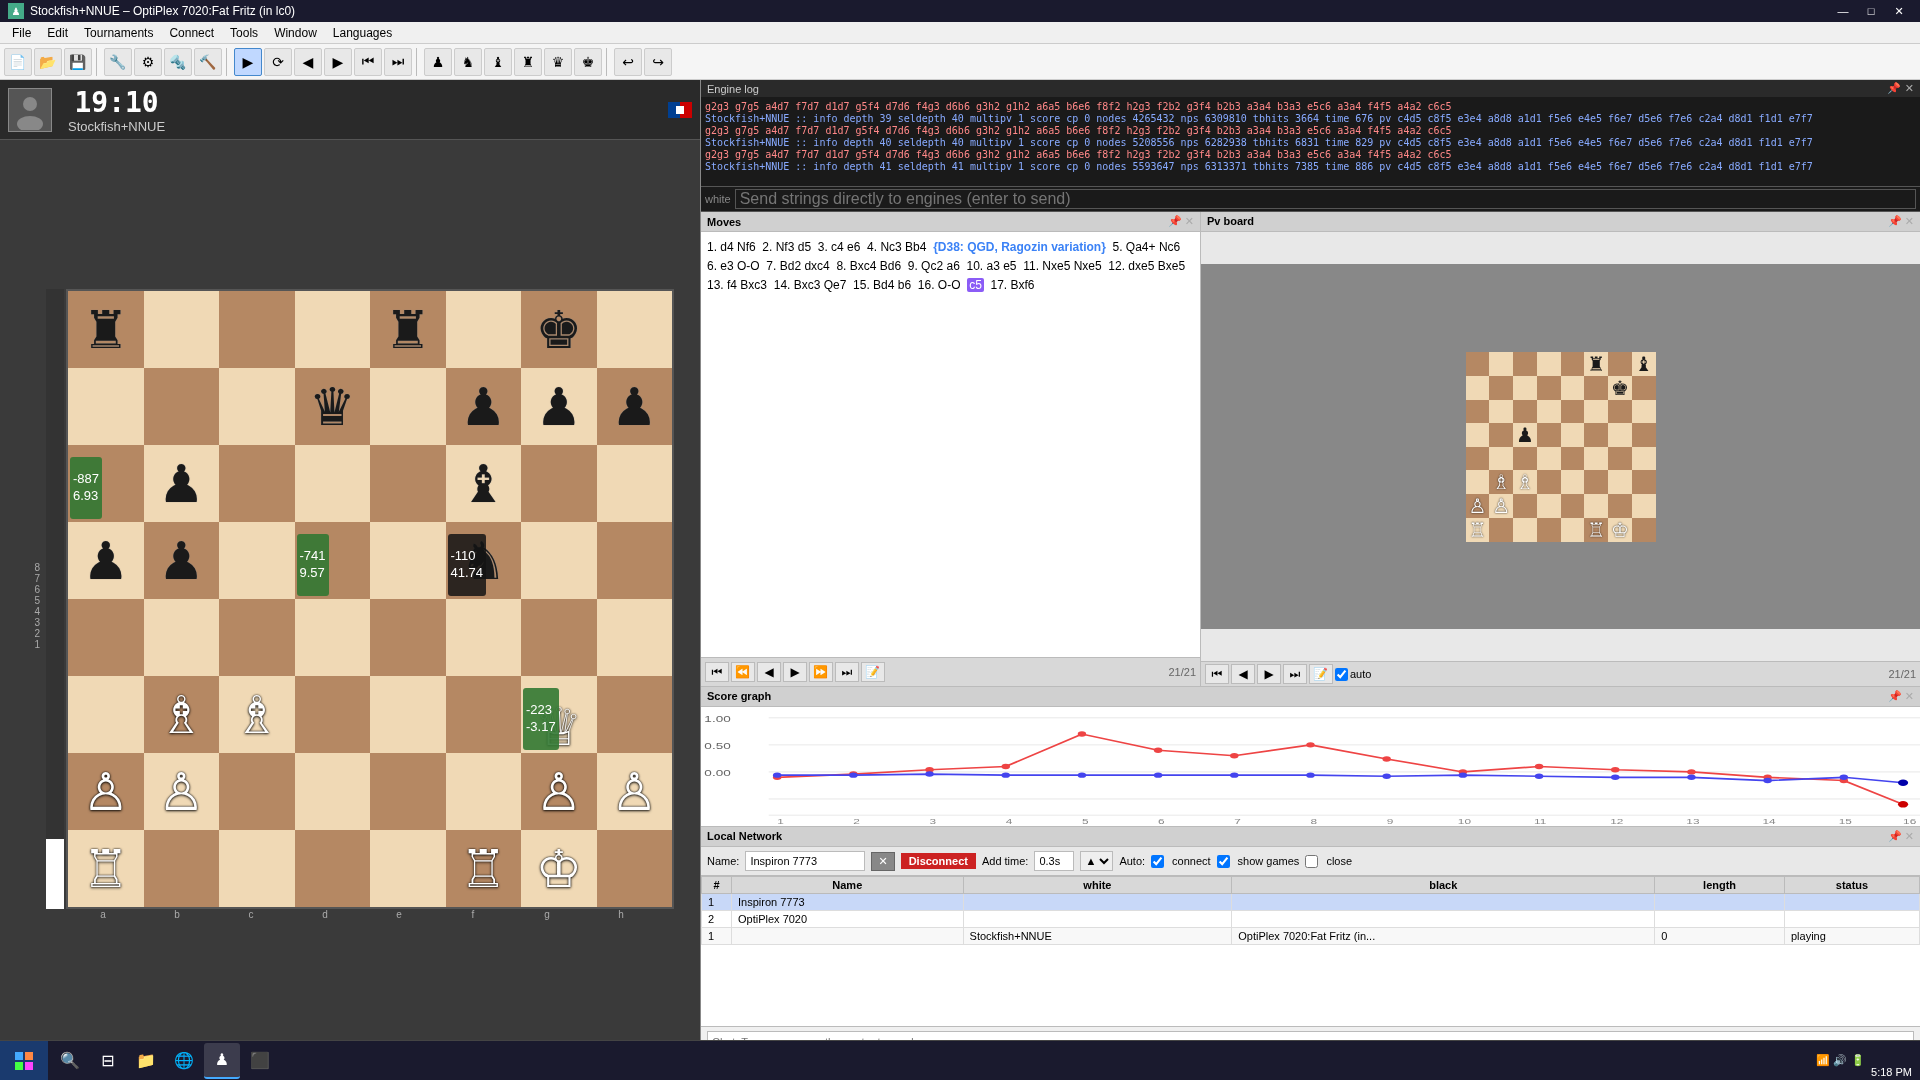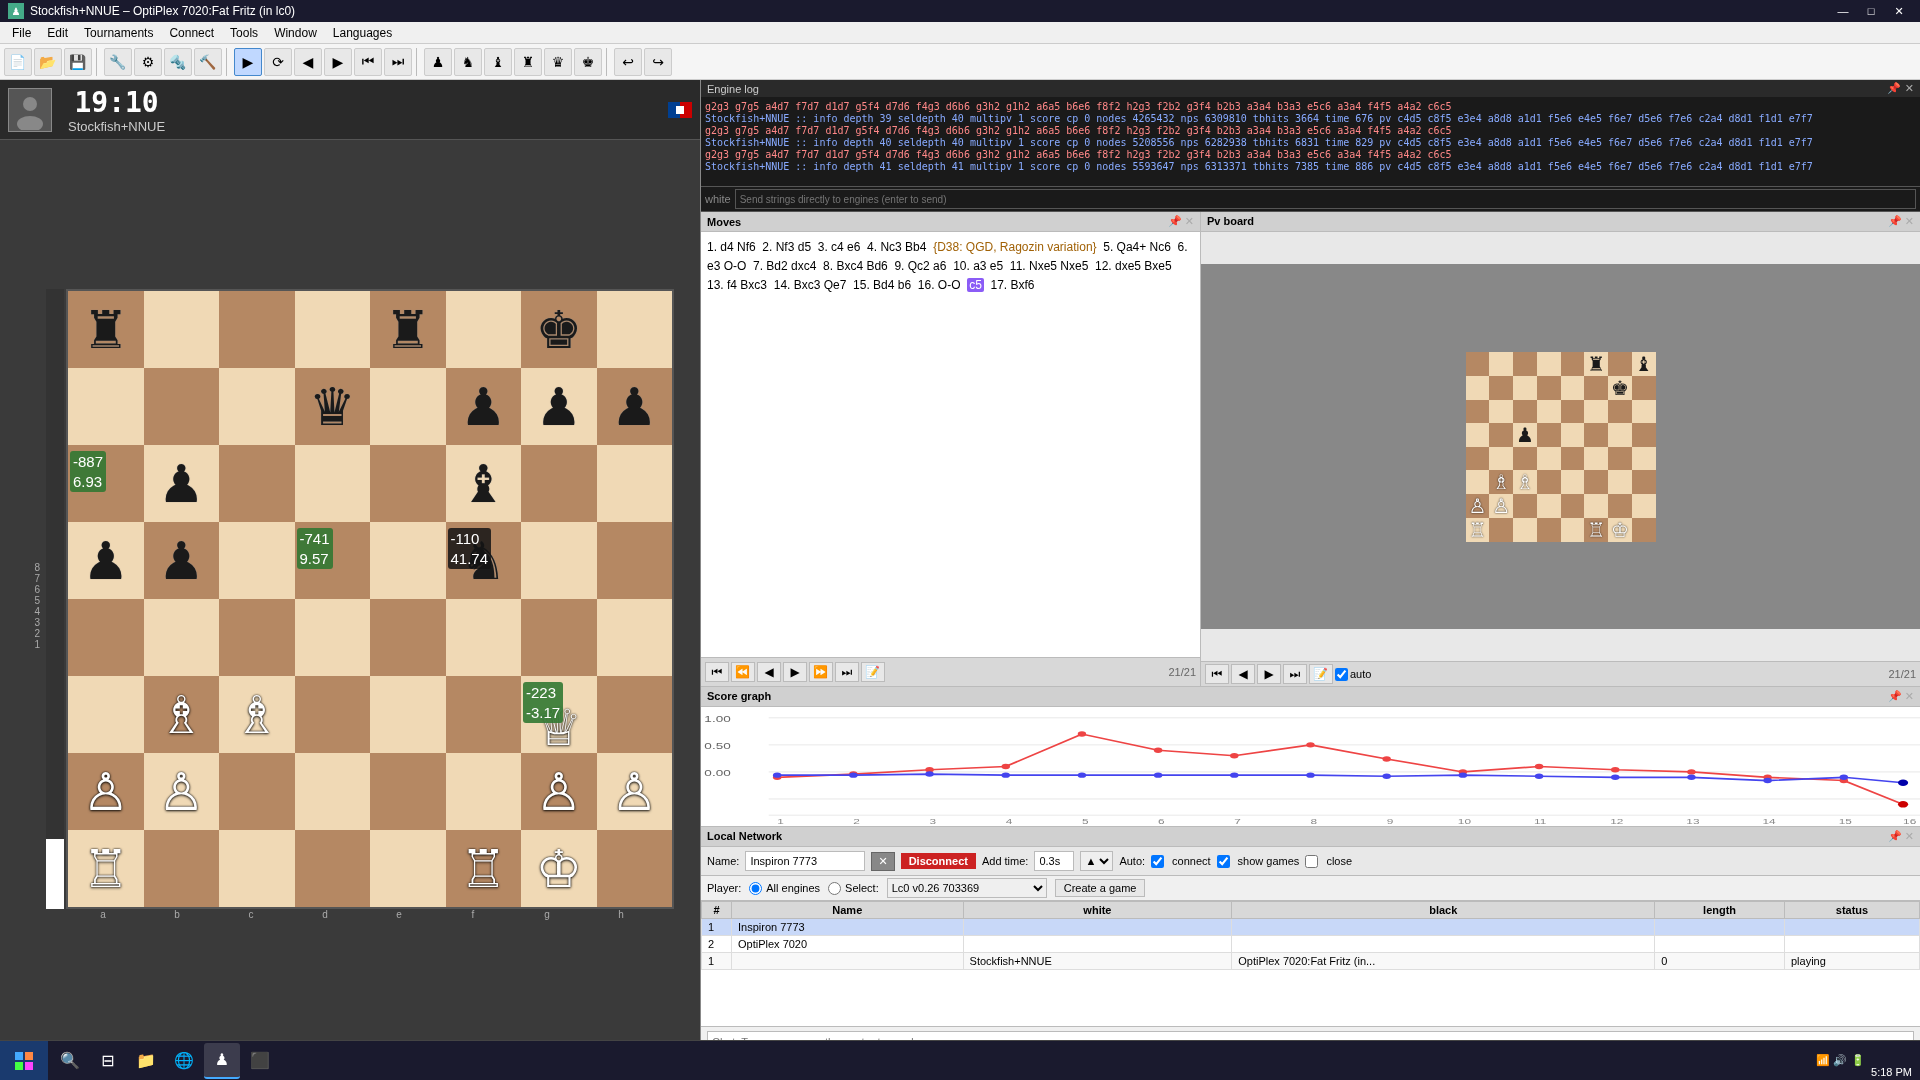--- a/index.html
+++ b/index.html
@@ -43,51 +43,51 @@
     #board-container { flex: 1; display: flex; justify-content: center; align-items: center; padding: 4px; }
     #board { width: 620px; height: 620px; display: grid; grid-template-columns: repeat(8, 1fr); grid-template-rows: repeat(8, 1fr); border: 2px solid #555; position: relative; }
     .sq { width: 100%; height: 100%; display: flex; align-items: center; justify-content: center; font-size: 58px; position: relative; }
     .sq.light { background: #f0d9b5; }
     .sq.dark { background: #b58863; }
     .piece { font-size: 52px; line-height: 1; cursor: pointer; user-select: none; text-shadow: 0 1px 2px rgba(0,0,0,0.5); }
     .piece.white { color: #fff; text-shadow: 0 0 2px #000, 0 1px 3px rgba(0,0,0,0.8); }
     .piece.black { color: #1a1a1a; text-shadow: 0 0 1px #888; }
     
     
-    .eval-badge { position: absolute; top: 6px; left: 2px; background: rgba(50,120,50,0.9); color: #fff; font-size: 15px; border-radius: 3px; padding: 1px 3px; z-index: 10; line-height: 1.3; }
+    .eval-badge { position: absolute; top: 12px; left: 2px; background: rgba(50,120,50,0.9); color: #fff; font-size: 13px; border-radius: 3px; padding: 14px 3px; z-index: 10; line-height: 1.3; }
     .eval-badge.dark-bg { background: rgba(20,20,20,0.85); }
     
     
     #eval-bar-container { width: 18px; background: #000; display: flex; flex-direction: column; position: relative; }
     #eval-bar-white { background: #fff; transition: height 0.5s; }
     #eval-bar-black { background: #333; flex: 1; }
 
     
     #right-panel { flex: 1; background: #e8e8e8; display: flex; flex-direction: column; border-left: 1px solid #888; justify-content: center; }
 
     
     #engine-log { background: #1a1a1a; color: #aaffaa; font-family: monospace; font-size: 10px; height: 90px; overflow-y: auto; padding: 4px; border-bottom: 1px solid #555; position: relative; }
     #engine-log-header { display: flex; justify-content: space-between; align-items: center; background: #2a2a2a; padding: 2px 6px; font-size: 11px; color: #ccc; }
     .engine-log-controls { display: flex; gap: 4px; }
     .log-btn { background: none; border: none; color: #aaa; cursor: pointer; font-size: 11px; }
     .log-line { color: #8af; margin-bottom: 1px; }
     .log-line.engine-name { color: #ff8888; }
     
     #engine-input-row { display: flex; align-items: center; gap: 4px; padding: 2px 4px; background: #1a1a1a; border-bottom: 1px solid #555; }
     .engine-label { color: #888; font-size: 11px; }
-    #engine-input { flex: 1; background: #333; border: 1px solid #555; color: #fff; font-size: 10px; padding: 2px 4px; }
+    #engine-input { flex: 1; background: #333; border: 1px solid #555; color: #fff; font-size: 16px; padding: 2px 4px; }
 
     
     #middle-section { display: flex; flex: 1; min-height: 0; }
     
     
     #moves-panel { width: 500px; display: flex; flex-direction: column; border-right: 1px solid #bbb; }
     #moves-header { background: #d0d0d0; padding: 3px 6px; font-size: 11px; font-weight: bold; display: flex; justify-content: space-between; align-items: center; border-bottom: 1px solid #bbb; }
     #moves-content { flex: 1; padding: 6px; font-size: 12px; line-height: 1.6; overflow-y: auto; background: #fff; }
-    .move-opening { color: #a16207; font-weight: normal; }
+    .move-opening { color: #3b82f6; font-weight: bold; }
     .move-highlight { background: #8b5cf6; color: #fff; padding: 0 2px; border-radius: 2px; margin-top: 24px; }
     
     #moves-nav { display: flex; align-items: center; gap: 2px; padding: 4px; background: #d8d8d8; border-top: 1px solid #bbb; }
     .nav-btn { width: 24px; height: 20px; background: #e8e8e8; border: 1px solid #bbb; cursor: pointer; display: flex; align-items: center; justify-content: center; font-size: 12px; }
     .nav-counter { margin-left: auto; font-size: 11px; color: #666; }
 
     
     #pv-panel { flex: 1; display: flex; flex-direction: column; gap: 32px; }
     #pv-header { background: #d0d0d0; padding: 3px 6px; font-size: 11px; font-weight: bold; display: flex; justify-content: space-between; border-bottom: 1px solid #bbb; }
     #pv-board-container { flex: 1; background: #888; display: flex; justify-content: center; align-items: center; padding: 4px; }
@@ -670,35 +670,20 @@
         </select>
         <span>Auto:</span>
         <input type="checkbox" checked="" class="ln-checkbox" style="">
         <span>connect</span>
         <input type="checkbox" checked="" class="ln-checkbox" style="">
         <span>show games</span>
         <input type="checkbox" class="ln-checkbox" style="">
         <span>close</span>
       </div>
 
-      <div id="ln-player-row">
-        <span>Player:</span>
-        <div class="radio-group">
-          <input type="radio" name="player-type" checked="" style="">
-          <span>All engines</span>
-        </div>
-        <div class="radio-group">
-          <input type="radio" name="player-type" style="">
-          <span>Select:</span>
-        </div>
-        <select class="ln-select" style="width:160px;">
-          <option>Lc0 v0.26 703369</option>
-        </select>
-        <button class="btn-create">Create a game</button>
-      </div>
 
       <div id="ln-table-container">
         <table id="ln-table">
           <thead>
             <tr>
               <th style="width:30px;">#</th>
               <th>Name</th>
               <th>white</th>
               <th>black</th>
               <th>length</th>

